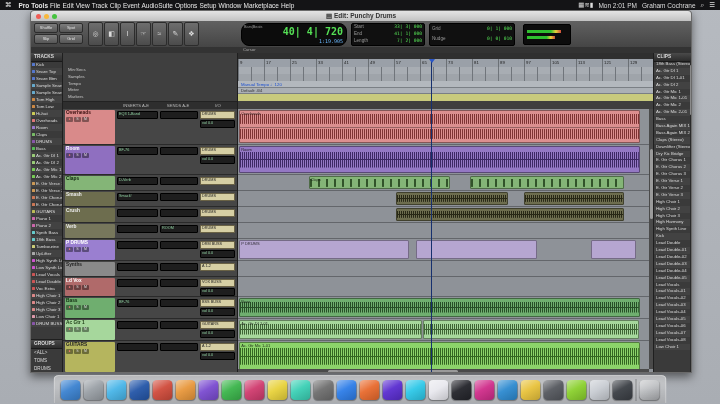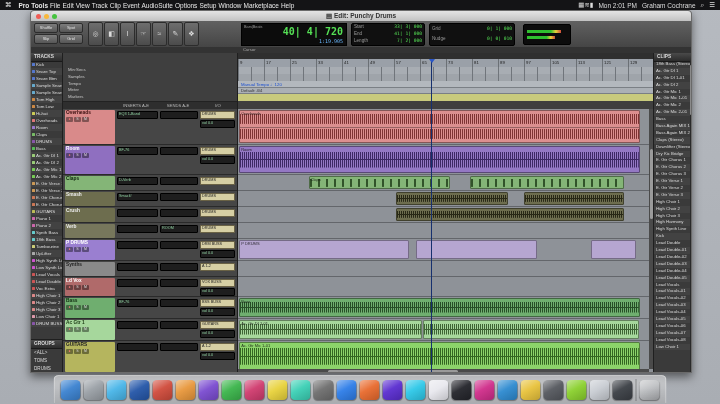--- a/index.html
+++ b/index.html
@@ -26,21 +26,21 @@
   
   #toolbar{position:absolute;left:0;top:10px;right:0;height:26px;
     background:linear-gradient(#616161,#454545);border-bottom:1px solid #2a2a2a;}
   .modes{position:absolute;left:3px;top:2px;display:grid;grid-template-columns:24px 24px;grid-auto-rows:10px;gap:1px;}
   .mode-btn{background:linear-gradient(#7c7c7c,#565656);border:1px solid #2c2c2c;border-radius:2px;
     font-size:4px;color:#e2e2e2;text-align:center;line-height:8px;overflow:hidden;}
   .tools{position:absolute;left:57px;top:1px;display:flex;gap:1px;}
   .tool-btn{width:13px;height:22px;background:linear-gradient(#6e6e6e,#4c4c4c);border:1px solid #2c2c2c;
     border-radius:2px;color:#ddd;font-size:7px;text-align:center;line-height:22px;}
   #counter{position:absolute;left:210px;top:2px;width:104px;height:21px;background:#0c0c0c;
-    border:1px solid #000;border-radius:0;color:#55e055;}
+    border:1px solid #000;border-radius:8px;color:#55e055;}
   #counter .clabel{position:absolute;left:2px;top:1px;font-size:3.8px;color:#9a9a9a;}
   #counter .cmain{position:absolute;right:3px;top:2px;font-family:"DejaVu Sans Mono",monospace;
     font-size:10px;font-weight:bold;letter-spacing:0;}
   #counter .csub{position:absolute;right:3px;bottom:1px;font-family:"DejaVu Sans Mono",monospace;
     font-size:5px;color:#6ab8ff;}
   #range{position:absolute;left:320px;top:2px;width:72px;height:21px;background:#101010;
     border:1px solid #000;border-radius:2px;font-size:4.6px;}
   #range .rrow{display:flex;justify-content:space-between;padding:0 2px;line-height:6.8px;}
   #range .rlab{color:#9a9a9a;}
   #range .rval{color:#55e055;font-family:"DejaVu Sans Mono",monospace;}

